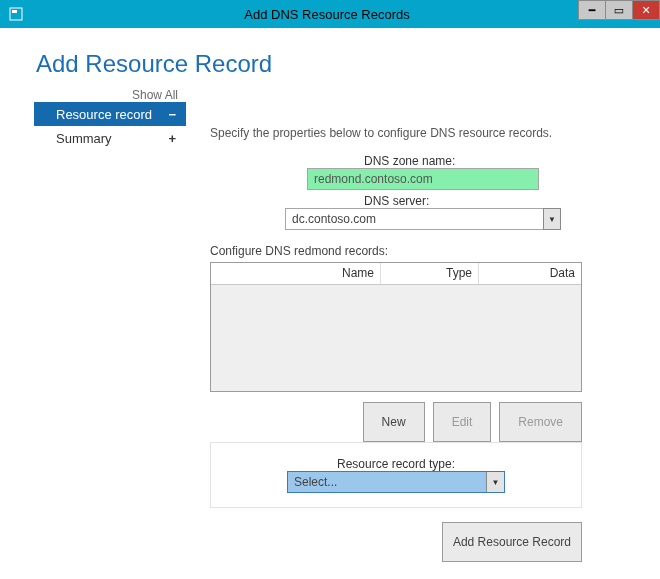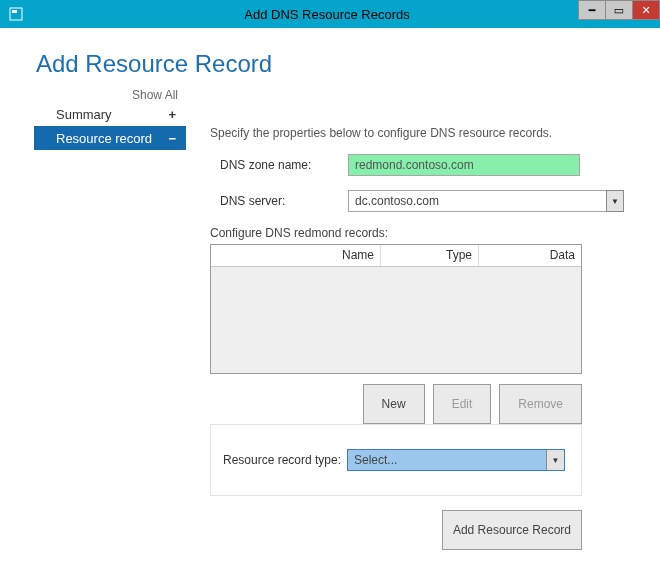--- a/index.html
+++ b/index.html
@@ -104,21 +104,22 @@
   }
 
   .intro-line {
     color: #555;
     margin: 42px 0 14px 0;
   }
 
   .form-row {
     display: flex;
     align-items: center;
-    margin: 14px 0;
+    margin: 4px 0;
+    flex-direction: column;
   }
   .form-row .flabel {
     width: 138px;
     padding-left: 10px;
     color: #333;
   }
   .tfield {
     height: 22px;
     border: 1px solid #a6a6a6;
     background: #fff;
@@ -257,27 +258,27 @@
     <div class="win-btn close">✕</div>
   </div>
 </div>
 
 <div class="page-heading">Add Resource Record</div>
 
 <div class="main-row">
 
   <div class="sidebar">
     <div class="showall">Show All</div>
+    <div class="nav-item selected">
+      <span>Resource record</span>
+      <span class="expander">−</span>
+    </div>
     <div class="nav-item">
       <span>Summary</span>
       <span class="expander">+</span>
-    </div>
-    <div class="nav-item selected">
-      <span>Resource record</span>
-      <span class="expander">−</span>
     </div>
   </div>
 
   <div class="content">
 
     <div class="intro-line">Specify the properties below to configure DNS resource records.</div>
 
     <div class="form-row">
       <div class="flabel">DNS zone name:</div>
       <div class="tfield readonly">

